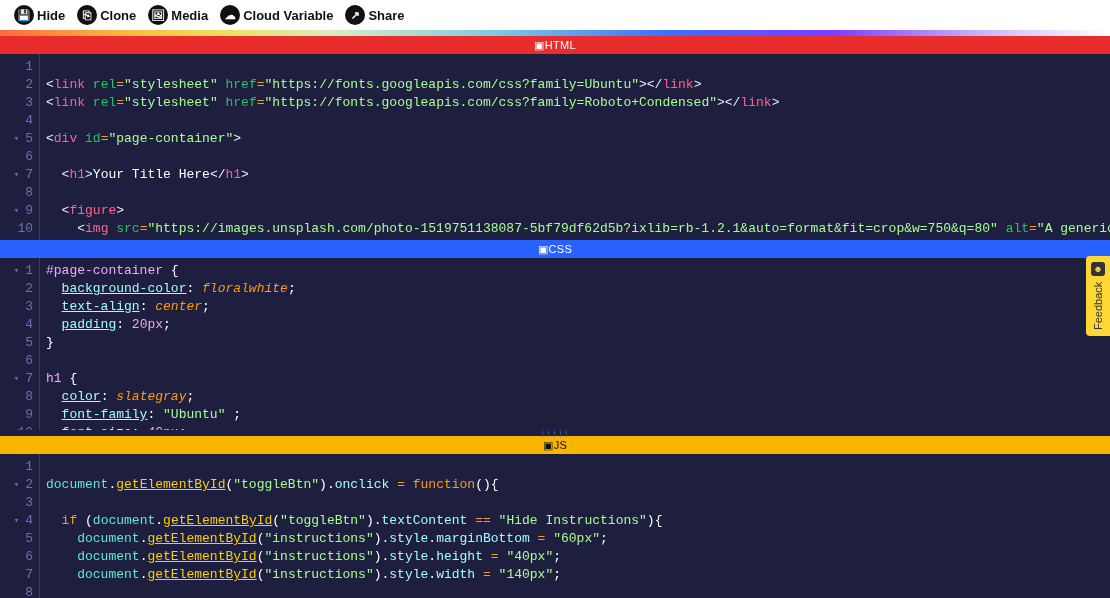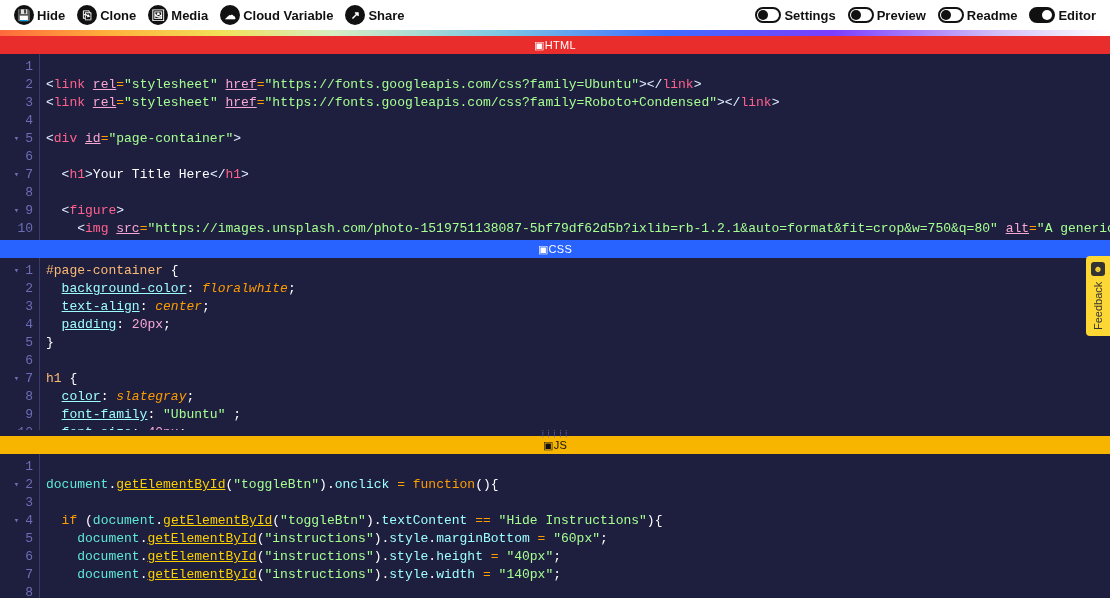--- a/index.html
+++ b/index.html
@@ -82,25 +82,25 @@
   }
   .gutter .row { height: 18px; display:flex; justify-content:flex-end; align-items:center; gap:6px;}
   .fold { color:#6d6db5; font-size:9px; width:8px; display:inline-block;}
   .code {
     padding: 4px 0 0 6px;
     white-space: pre;
   }
   .code .row { height: 18px; }
 
   .t-tag { color:#ff628c; }
-  .t-attr { color:#f9a8d4;text-decoration:underline; }
+  .t-attr { color:#22c55e; }
   .t-eq { color:#ff9d00; }
   .t-str { color:#a5ff90; }
   .t-punc { color:#e1efff; }
-  .t-sel { color:#fdba74; }
+  .t-sel { color:#f0abfc; }
   .t-prop { color:#9effff;text-decoration:underline; }
   .t-val { color:#ff9d00;font-style:italic; }
   .t-num { color:#f9a8d4; }
   .t-fn  { color:#fad000;text-decoration:underline; }
   .t-kw  { color:#ff9d00; }
   .t-op  { color:#ff9d00; }
   .t-var { color:#9effff; }
   .t-white { color:#ffffff; }
   .t-obj { color:#5eead4; }
 
@@ -153,38 +153,20 @@
       </div>
       <div class="tbtn">
         <span class="circ">☁</span>
         <span>Cloud Variable</span>
       </div>
       <div class="tbtn">
         <span class="circ">↗</span>
         <span>Share</span>
       </div>
     </div>
-  <div class="right">
-      <div class="tbtn">
-        <span class="toggle off"></span>
-        <span>Settings</span>
-      </div>
-      <div class="tbtn">
-        <span class="toggle off"></span>
-        <span>Preview</span>
-      </div>
-      <div class="tbtn">
-        <span class="toggle off"></span>
-        <span>Readme</span>
-      </div>
-      <div class="tbtn">
-        <span class="toggle on filled"></span>
-        <span>Editor</span>
-      </div>
-    </div>
 </div>
 <div class="rainbow"></div>
 
 <div class="pane-header ph-html">
   <span>▣ </span>
     <span>HTML</span>
 </div>
 <div class="editor" id="ed-html" style="height:186px">
   <div class="gutter">
       <div class="row">

